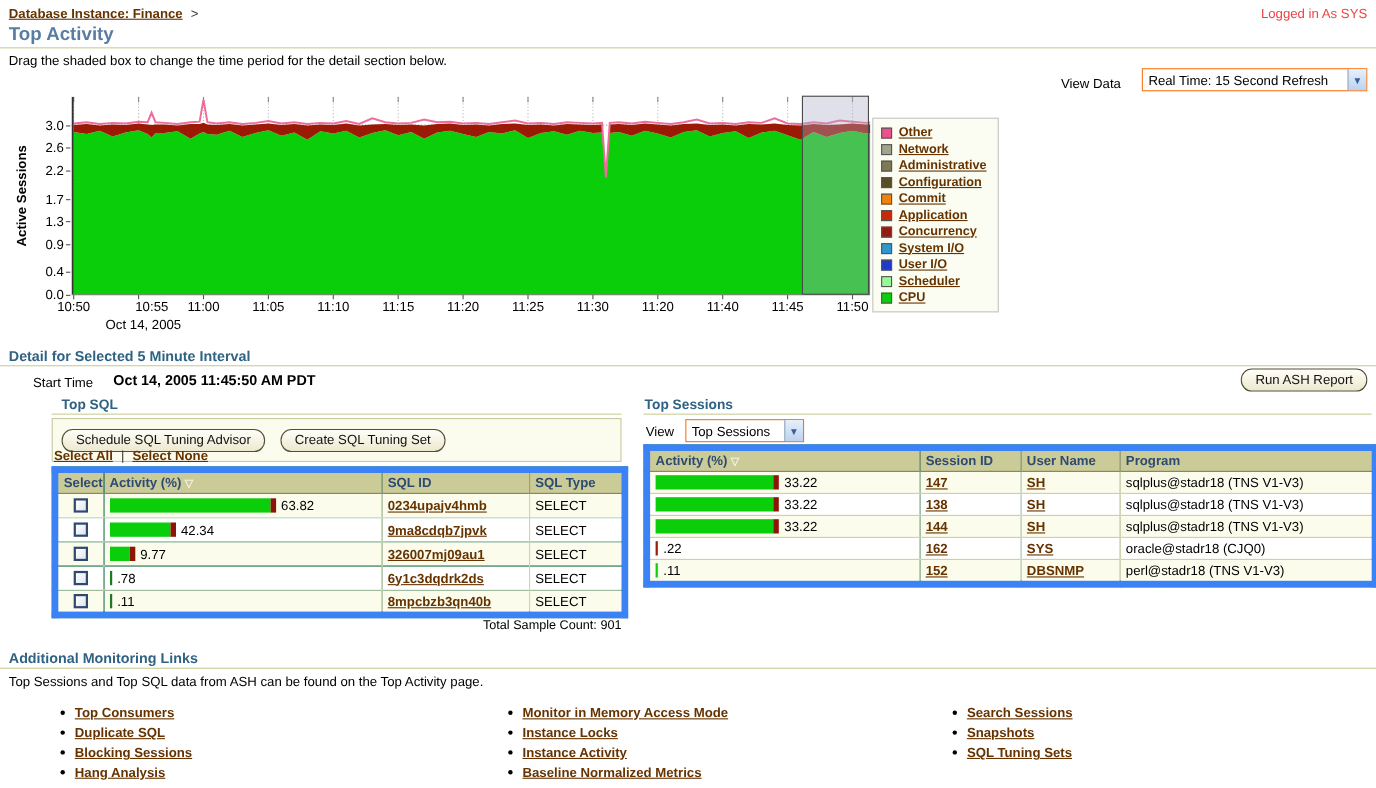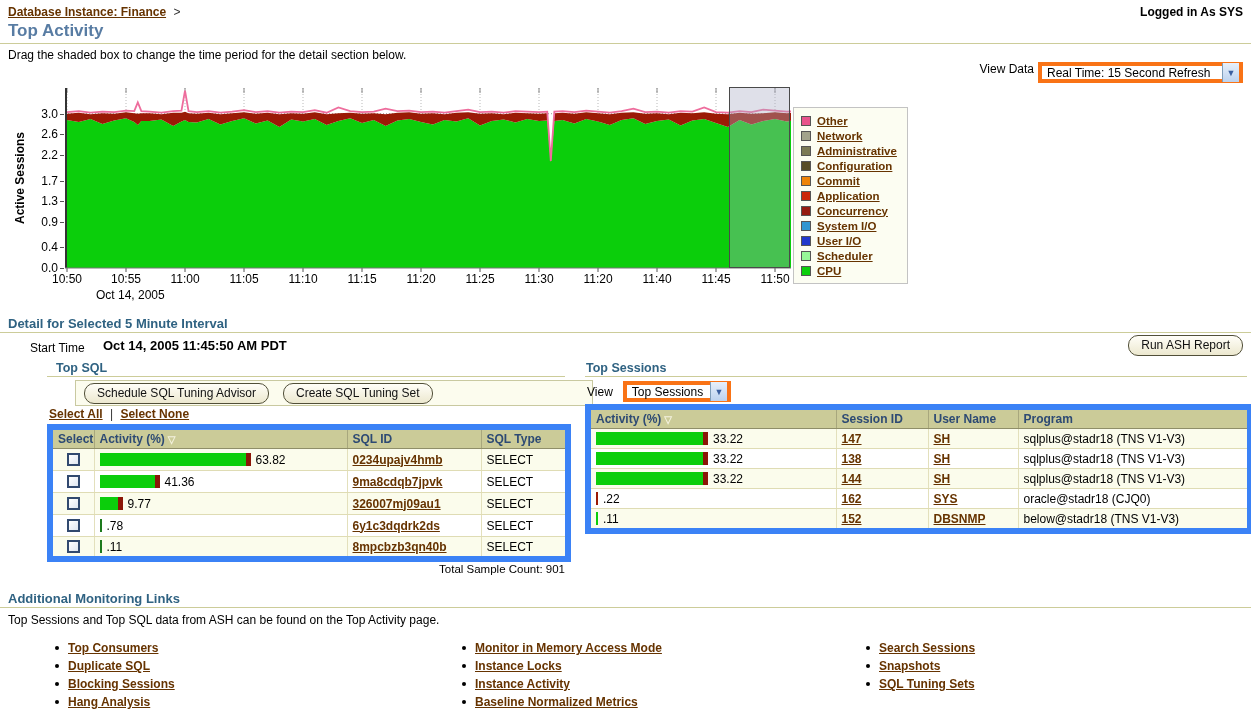--- a/index.html
+++ b/index.html
@@ -4,27 +4,27 @@
 <style>
   * { margin:0; padding:0; box-sizing:border-box; }
   html,body { background:#fff; }
   body { font-family:"Liberation Sans", sans-serif; font-size:12px; color:#000; }
   .page { position:relative; width:1251px; height:716px; background:#fff; overflow:hidden; }
   a, .link { color:#663300; text-decoration:underline; cursor:pointer;font-weight:bold; }
   .rule { position:absolute; height:1px; background:#cccc99; }
 
   
   .breadcrumb { position:absolute; top:5px; left:8px; font-size:12px; }
-  .logged-in { position:absolute; top:5px; right:8px; font-size:12px; color:#000000;font-weight:bold; }
+  .logged-in { position:absolute; top:5px; right:8px; font-size:12px; color:#ef4444; }
   .page-title { position:absolute; top:21px; left:8px; font-size:17px; font-weight:bold; color:#587ca3; }
   .subtitle { position:absolute; top:48px; left:8px; font-size:12px; }
-  .view-data { position:absolute; top:62px; right:8px; display:flex; align-items:flex-start; gap:4px; font-size:12px; }
-
-  
-  .xp-select { display:inline-flex; align-items:center; border:4px solid #f97316; background:#fff; height:21px; cursor:pointer; }
+  .view-data { position:absolute; top:62px; right:8px; display:flex; align-items:flex-end; gap:19px; font-size:12px; }
+
+  
+  .xp-select { display:inline-flex; align-items:center; border:1px solid #f97316; background:#fff; height:21px; cursor:pointer; }
   .xp-select .val { padding:0 7px 0 5px; white-space:nowrap; font-size:12px; }
   .xp-select .arrow { width:17px; height:19px; border-left:1px solid #7f9db9; background:linear-gradient(#e7f0fb,#bcd2ee); color:#3a5fa0; font-size:9px; display:flex; align-items:center; justify-content:center; }
 
   
   .y-axis-title { position:absolute; left:20px; top:178px; transform:translate(-50%,-50%) rotate(-90deg); font-weight:bold; font-size:12px; white-space:nowrap; }
   .ylabel { position:absolute; width:34px; text-align:right; font-size:12px; left:24px; }
   .ytick { position:absolute; width:4px; height:1px; background:#555; left:60px; }
   .xlabel { position:absolute; width:46px; text-align:center; font-size:12px; top:272px; }
   .x-date { position:absolute; left:96px; top:288px; font-size:12px; }
   #plot-svg { position:absolute; left:65px; top:88px; }
@@ -151,21 +151,21 @@
       <div class="ytick" style="top:201.14285714285717px;"></div>
       <div class="ylabel" style="top:214.71428571428572px;">0.9</div>
       <div class="ytick" style="top:221.71428571428572px;"></div>
       <div class="ylabel" style="top:240.42857142857142px;">0.4</div>
       <div class="ytick" style="top:247.42857142857142px;"></div>
       <div class="ylabel" style="top:261px;">0.0</div>
       <div class="ytick" style="top:268px;"></div>
     </div>
   <div id="x-labels">
       <div class="xlabel" style="left:44px;">10:50</div>
-      <div class="xlabel" style="left:103px;">10:55</div>
+      <div class="xlabel" style="left:115px;">10:55</div>
       <div class="xlabel" style="left:162px;">11:00</div>
       <div class="xlabel" style="left:221px;">11:05</div>
       <div class="xlabel" style="left:280px;">11:10</div>
       <div class="xlabel" style="left:339px;">11:15</div>
       <div class="xlabel" style="left:398px;">11:20</div>
       <div class="xlabel" style="left:457px;">11:25</div>
       <div class="xlabel" style="left:516px;">11:30</div>
       <div class="xlabel" style="left:575px;">11:20</div>
       <div class="xlabel" style="left:634px;">11:40</div>
       <div class="xlabel" style="left:693px;">11:45</div>
@@ -221,21 +221,21 @@
     </div>
 
   <div class="section-head" style="left:8px; top:316px;">Detail for Selected 5 Minute Interval</div>
   <div class="rule" style="left:0; top:332px; width:1251px;"></div>
   <div class="start-time-label">Start Time</div>
   <div class="start-time-value">Oct 14, 2005 11:45:50 AM PDT</div>
   <button class="em-btn run-ash">Run ASH Report</button>
 
   <div class="sub-head" style="left:56px; top:361px;">Top SQL</div>
   <div class="rule" style="left:47px; top:376px; width:518px;"></div>
-  <div class="btn-box" style="left:47px; top:380px; width:518px; height:26px;margin-left:28px;">
+  <div class="btn-box" style="left:47px; top:380px; width:518px; height:40px;">
     <button class="em-btn">Schedule SQL Tuning Advisor</button>
     <button class="em-btn">Create SQL Tuning Set</button>
   </div>
   <div class="select-links" style="left:49px; top:407px;">
     <a>Select All</a>
     <span style="margin:0 4px; color:#333;">|</span>
     <a>Select None</a>
   </div>
   <table class="em-table" id="sql-table" style="position:absolute; left:47px; top:424px; width:518px;">
     <colgroup>
@@ -272,21 +272,21 @@
         <tr class="even">
           <td style="height:22px;">
             <div class="checkbox"></div>
           </td>
           <td>
             <div class="bar-wrap">
               <div class="bar">
                 <div class="seg-main" style="width:55px;background:#0bce0b;"></div>
                 <div class="seg-tip" style="width:5px;background:#8b1607;"></div>
               </div>
-              <span>41.36</span>
+              <span>42.34</span>
             </div>
           </td>
           <td><a>9ma8cdqb7jpvk</a></td>
           <td>SELECT</td>
         </tr>
         <tr class="odd">
           <td style="height:22px;">
             <div class="checkbox"></div>
           </td>
           <td>
@@ -419,21 +419,21 @@
           <td style="height:20px;">
             <div class="bar-wrap">
               <div class="bar">
                 <div class="seg-main" style="width:2px;background:#0bce0b;"></div>
               </div>
               <span>.11</span>
             </div>
           </td>
           <td><a>152</a></td>
           <td><a>DBSNMP</a></td>
-          <td>below@stadr18 (TNS V1-V3)</td>
+          <td>perl@stadr18 (TNS V1-V3)</td>
         </tr>
       </tbody>
   </table>
 
   <div class="section-head" style="left:8px; top:591px;text-align:right;">Additional Monitoring Links</div>
   <div class="rule" style="left:0; top:607px; width:1251px;"></div>
   <div class="addl-text">Top Sessions and Top SQL data from ASH can be found on the Top Activity page.</div>
   <ul class="link-col" id="links-col-0" style="left:55px; top:641px;">
       <li><span class="bullet"></span><a>Top Consumers</a></li>
       <li><span class="bullet"></span><a>Duplicate SQL</a></li>

